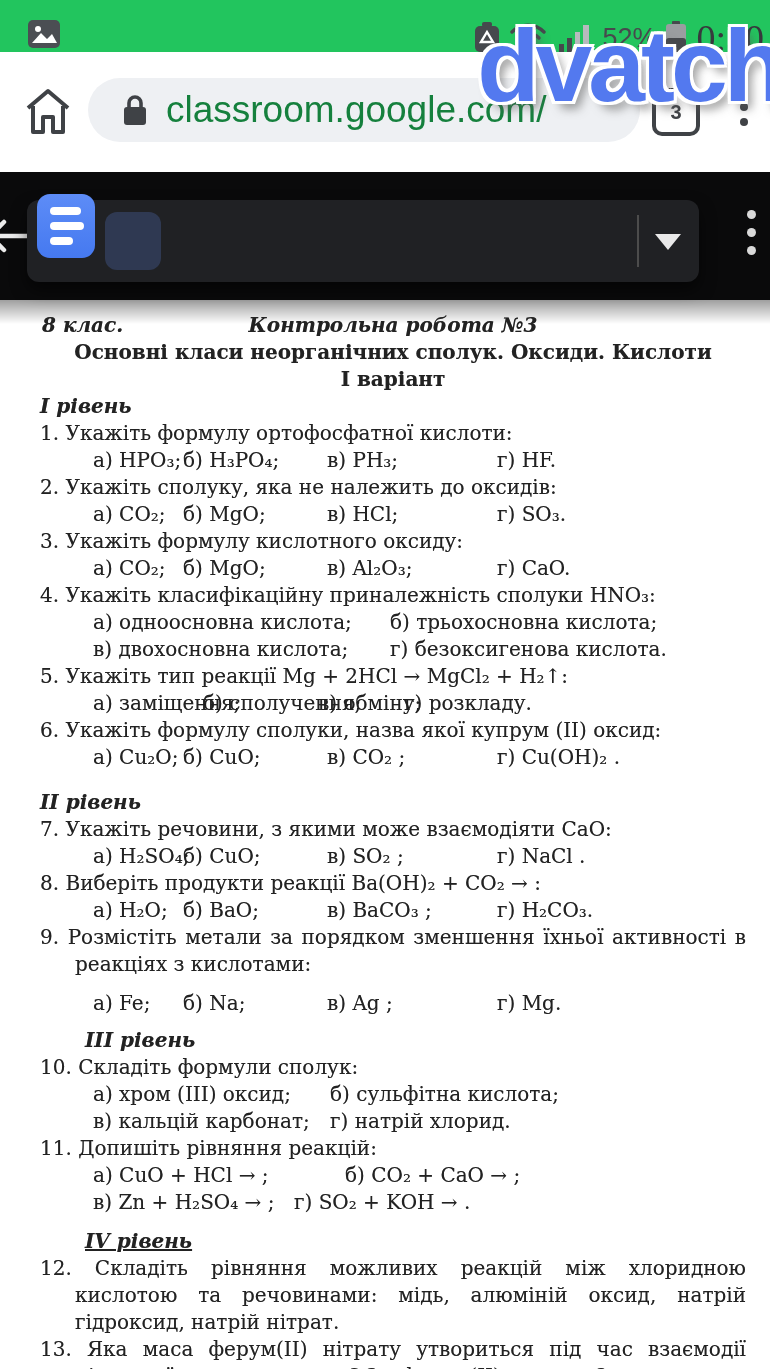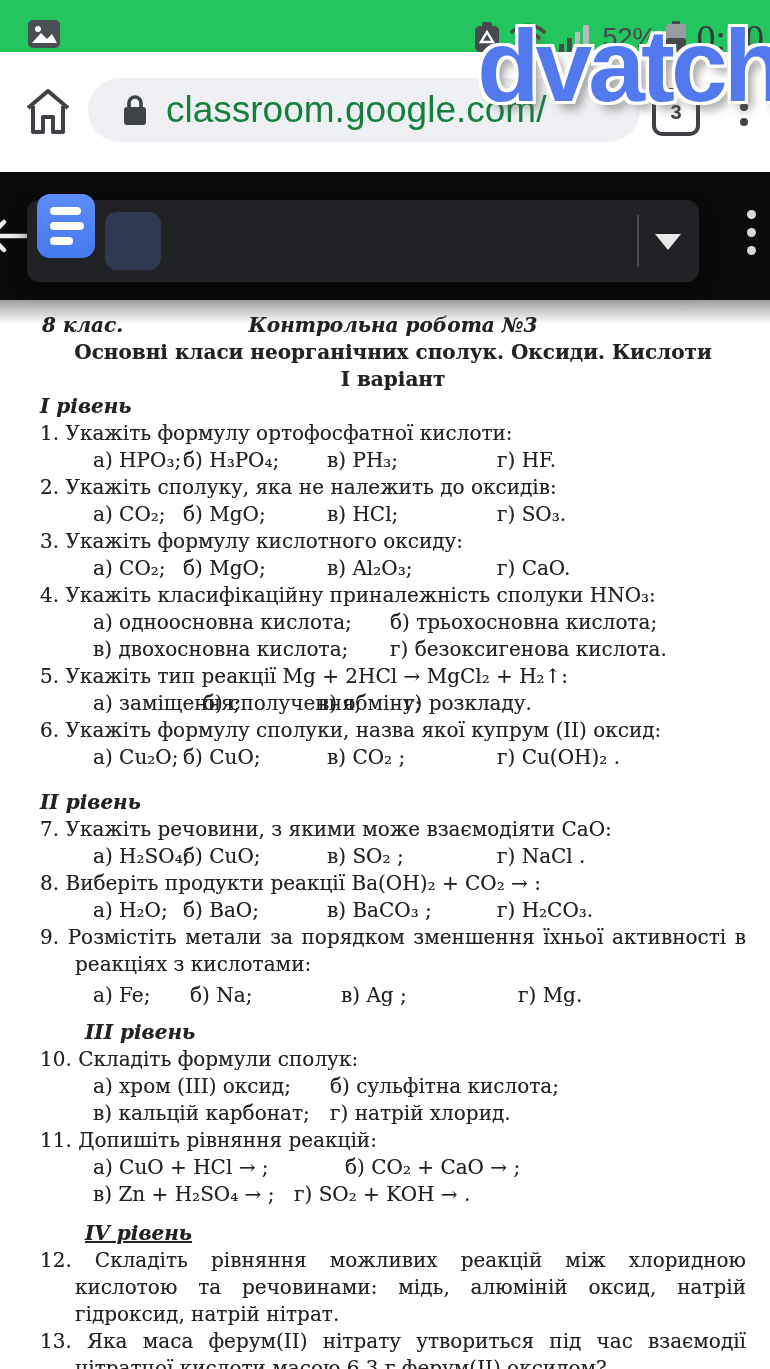--- a/index.html
+++ b/index.html
@@ -66,21 +66,21 @@
   .qp{padding-left:35px;text-indent:-35px;text-align:justify;}
   .qnum{display:inline;}
   .opts{display:flex;padding-left:53px;white-space:nowrap;}
   .opts span{display:inline-block;}
   .o4a span:nth-child(1){width:90px;}  .o4a span:nth-child(2){width:144px;} .o4a span:nth-child(3){width:170px;}
   .o4b span:nth-child(1){width:110px;} .o4b span:nth-child(2){width:115px;} .o4b span:nth-child(3){width:86px;}
   .o2a span:nth-child(1){width:297px;}
   .o2b span:nth-child(1){width:237px;}
   .o2c span:nth-child(1){width:252px;}
   .o2d span:nth-child(1){width:201px;}
-  .mt18{margin-top:18px;} .mt12{margin-top:12px;text-decoration:underline;} .mt10{margin-top:10px;} .mt2{margin-top:4px;gap:7px;}
+  .mt18{margin-top:18px;} .mt12{margin-top:12px;text-decoration:underline;} .mt10{margin-top:10px;} .mt2{margin-top:12px;}
   
   svg{display:block;}
 </style>
 </head>
 <body>
 
 <div class="statusbar">
   <div class="sb-left">
     <svg width="32" height="28" viewBox="0 0 32 28">
       <rect x="0" y="0" width="32" height="28" rx="5" fill="#4b4e53"></rect>

